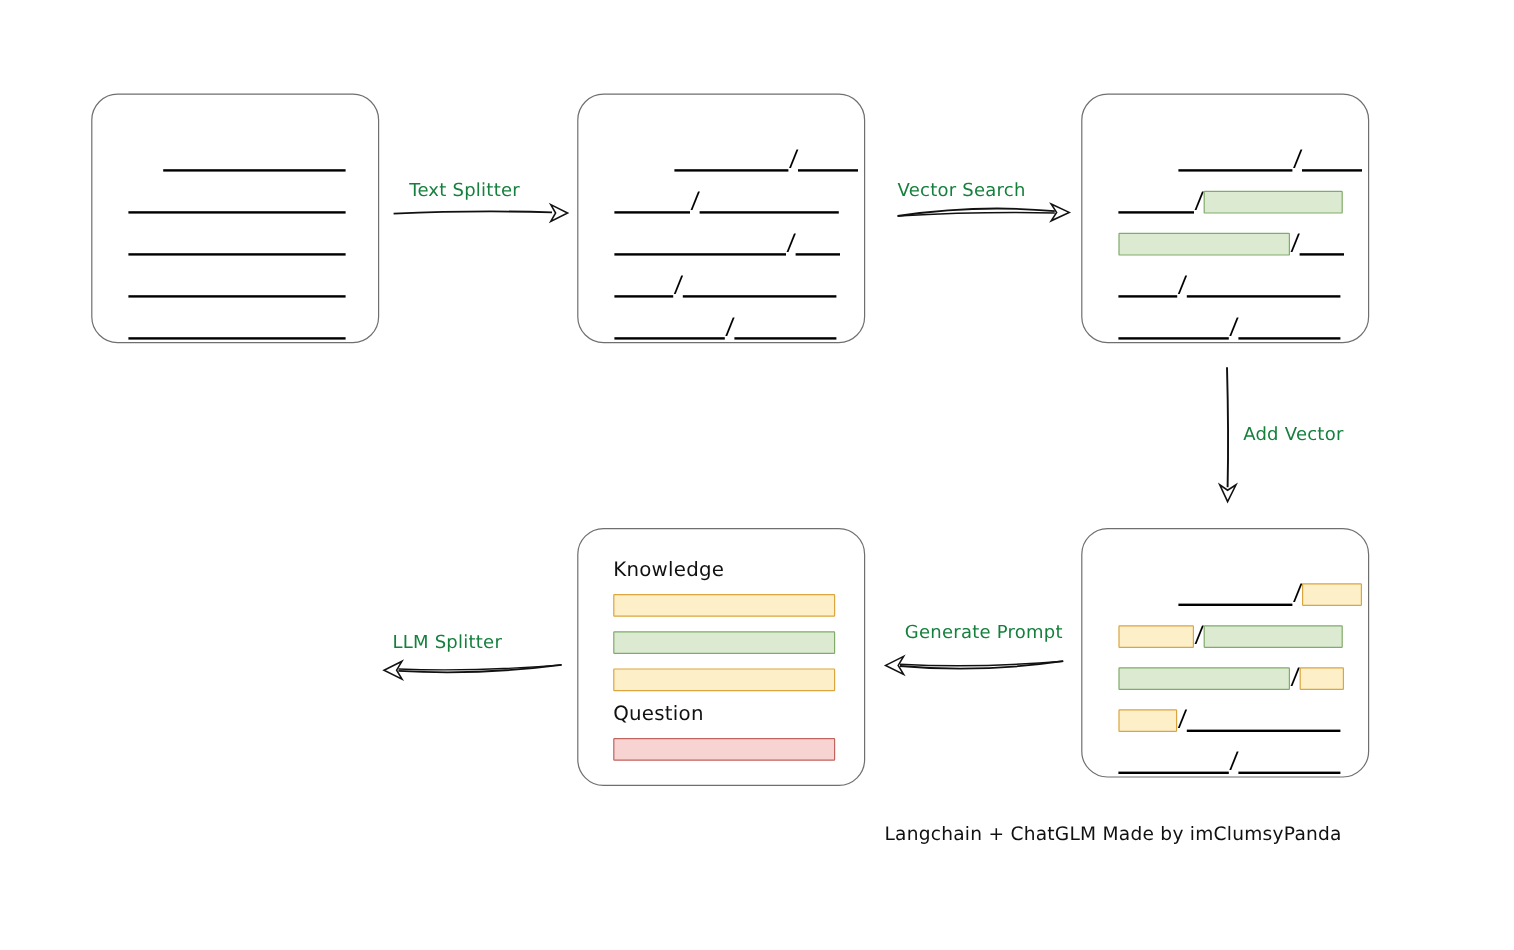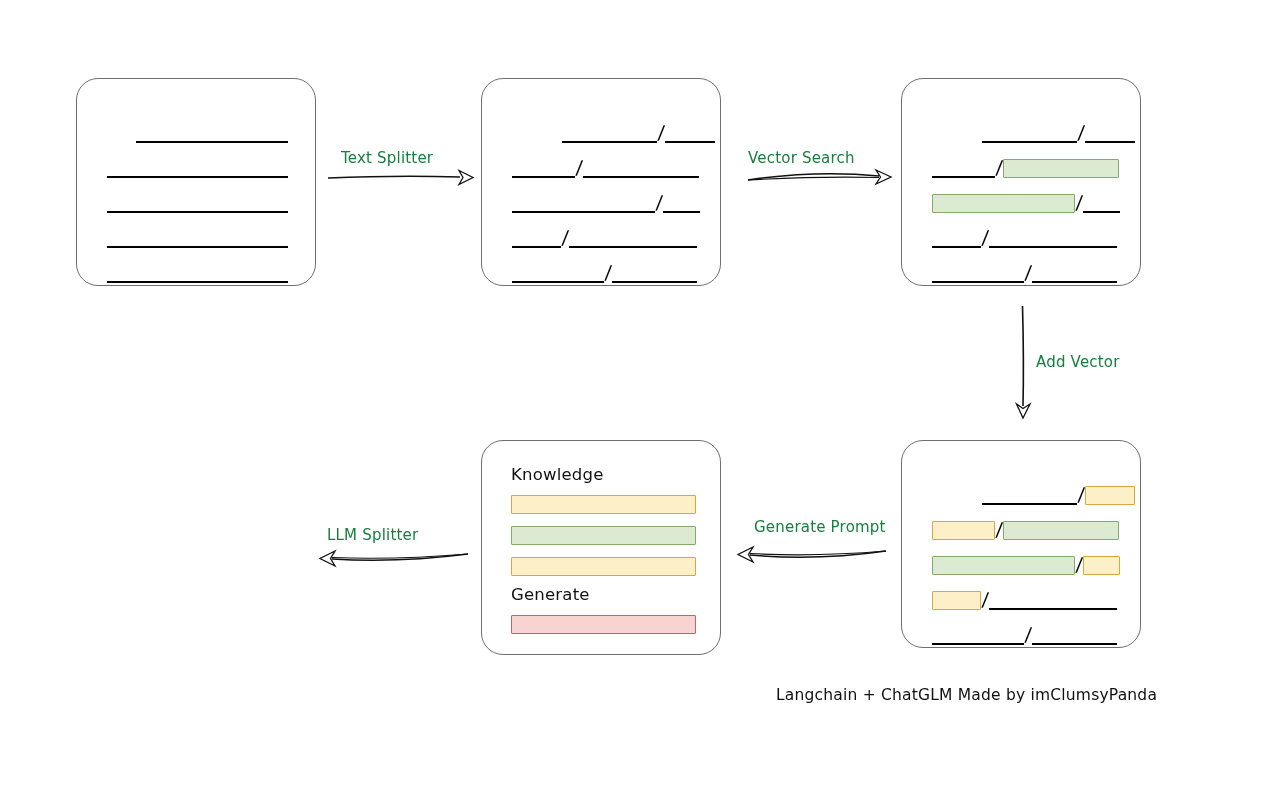--- a/index.html
+++ b/index.html
@@ -235,27 +235,27 @@
     <path d="M150,6 Q80,16 14,10" stroke="#111" stroke-width="1.5" fill="none"></path>
     <path d="M150,6 Q78,12 14,8.5" stroke="#111" stroke-width="1.2" fill="none"></path>
     <path d="M17,2 L2,9.5 L17,17 L12.5,9.5 Z" stroke="#111" stroke-width="1.3" fill="none"></path>
   </svg>
 
   <div class="box" style="left:481px;top:440px;width:240px;height:215px;">
     <div class="box-label" style="left:29px;top:24px;">Knowledge</div>
     <div class="bar yellow" style="left:29px;top:54px;width:185px;"></div>
     <div class="bar green" style="left:29px;top:85px;width:185px;"></div>
     <div class="bar yellow" style="left:29px;top:116px;width:185px;"></div>
-    <div class="box-label" style="left:29px;top:144px;">Generate</div>
+    <div class="box-label" style="left:29px;top:144px;">Question</div>
     <div class="bar red" style="left:29px;top:174px;width:185px;"></div>
   </div>
 
   <div class="arrow-label" style="left:327px;top:526px;">LLM Splitter</div>
   <svg class="arrow-svg" style="left:318px;top:549px;width:152px;height:22px;" viewBox="0 0 152 22">
     <path d="M150,5 Q80,14 14,10" stroke="#111" stroke-width="1.5" fill="none"></path>
     <path d="M150,5 Q78,11 14,8.5" stroke="#111" stroke-width="1.1" fill="none"></path>
     <path d="M17,2 L2,9.5 L17,17 L12.5,9.5 Z" stroke="#111" stroke-width="1.3" fill="none"></path>
   </svg>
 
 
-  <div class="footer" style="left:776px;top:686px;">Langchain + ChatGLM Made by imClumsyPanda</div>
+  <div class="footer" style="left:737px;top:686px;">Langchain + ChatGLM Made by imClumsyPanda</div>
 
 </div>
 
 </body></html>

